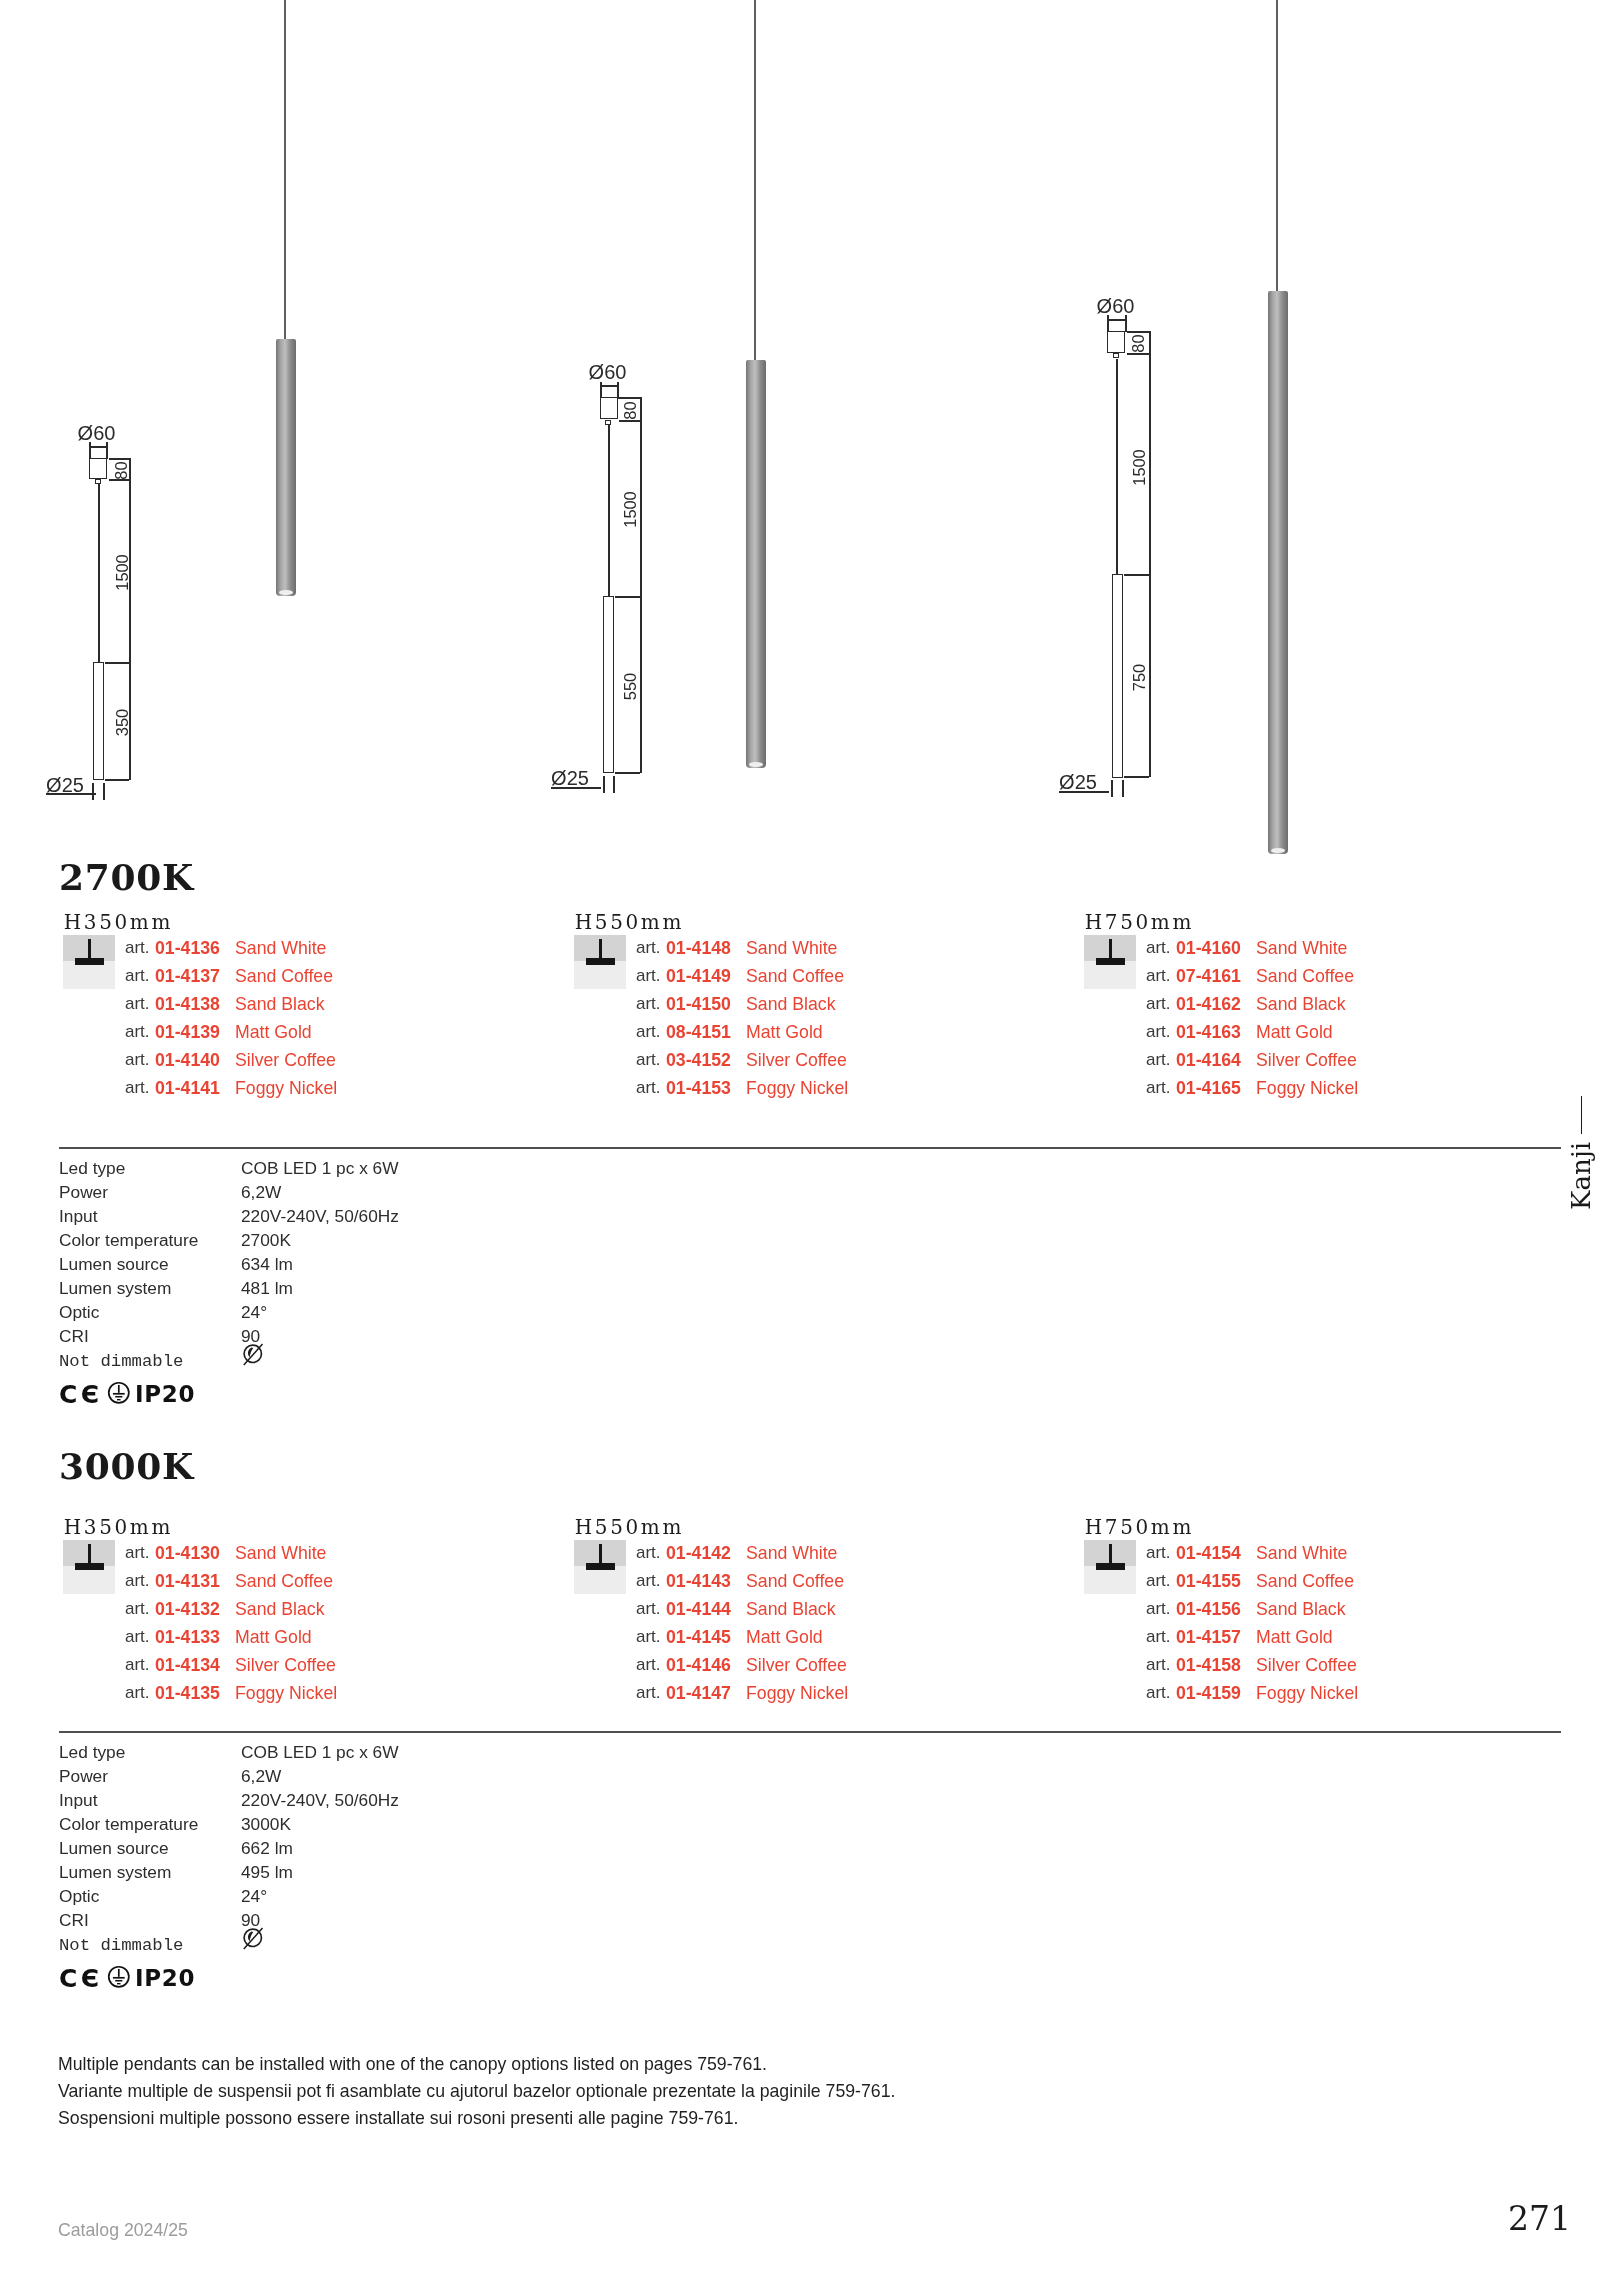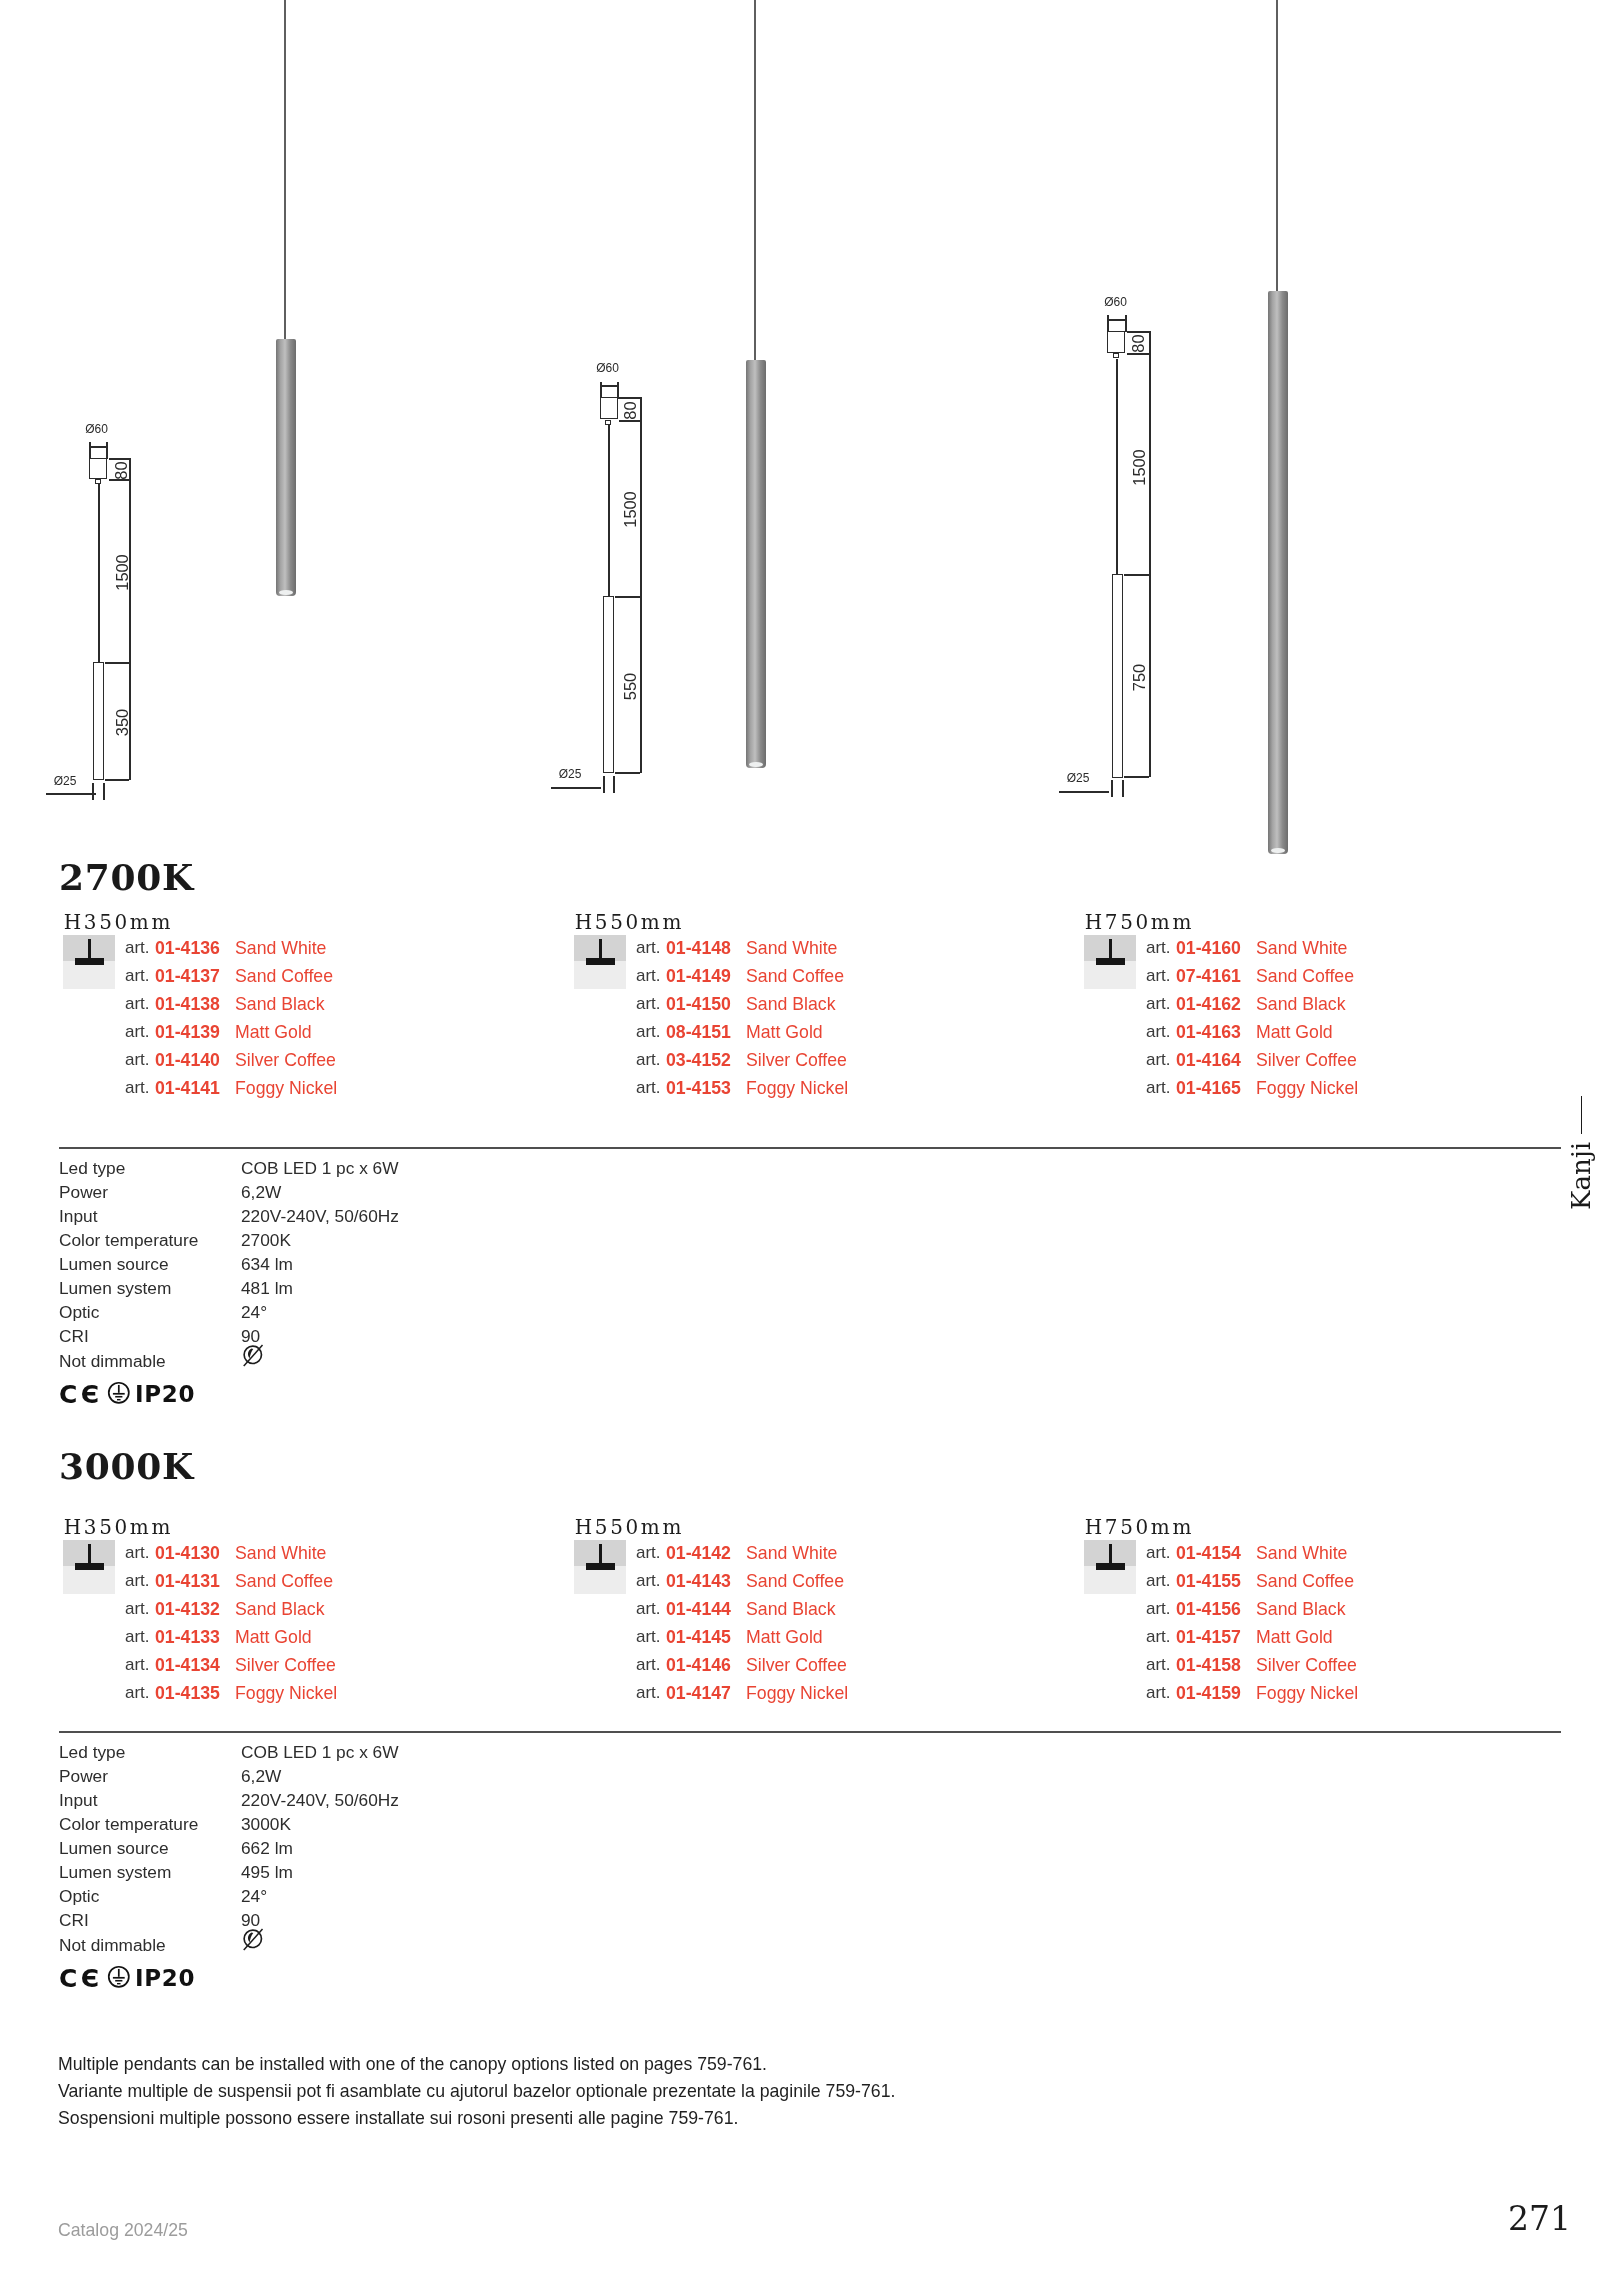--- a/index.html
+++ b/index.html
@@ -3,21 +3,21 @@
 <meta charset="utf-8">
 <style>
   html,body{margin:0;padding:0;background:#888;}
   .page{position:relative;width:1623px;height:2295px;background:#ffffff;
         font-family:"Liberation Sans",sans-serif;color:#222;overflow:hidden;}
 
   
   .vl{position:absolute;width:1.6px;background:#2b2b2b;}
   .hl{position:absolute;height:1.6px;background:#2b2b2b;}
   .box{position:absolute;border:1.7px solid #2b2b2b;background:#fff;box-sizing:border-box;}
-  .dl{position:absolute;font-size:12px;color:#2b2b2b;text-align:center;white-space:nowrap;}
+  .dl{position:absolute;font-size:20px;color:#2b2b2b;text-align:center;white-space:nowrap;}
   .rot{position:absolute;font-size:16.4px;color:#2b2b2b;text-align:center;transform:rotate(-90deg);white-space:nowrap;}
 
   
   .pcable{position:absolute;width:2px;background:#5f5f5f;}
   .ptube{position:absolute;border-radius:2px 2px 3.9px 3.9px;
          background:linear-gradient(90deg,#747474,#a3a3a3 22%,#bfbfbf 45%,#8b8b8b 72%,#6c6c6c);}
   .ptube .lens{position:absolute;left:2.6px;right:2.6px;bottom:1.3px;height:4.6px;background:#eef0f0;border-radius:50%/60%;}
 
   
   .sec-title{position:absolute;font-family:"DejaVu Serif",serif;font-weight:700;
@@ -32,21 +32,21 @@
   .rows{position:absolute;left:73px;top:27.5px;}
   .row{display:flex;align-items:center;height:28px;line-height:28px;white-space:nowrap;}
   .row .a{width:30px;font-size:17px;color:#3a3a3a;}
   .row .c{width:80px;font-size:17.7px;font-weight:700;color:#e94433;}
   .row .f{font-size:17.7px;color:#e94433;}
 
   
   .spec{position:absolute;left:59px;width:1502px;border-top:2px solid #4f4f4f;padding-top:6.5px;box-sizing:border-box;}
   .srow{display:flex;height:24px;line-height:24px;font-size:17.3px;color:#2d2d2d;white-space:nowrap;}
   .srow .sl{width:182px;}
-  .srow.nd{height:27.5px;line-height:27.5px;align-items:center;}
+  .srow.nd{height:27.5px;line-height:27.5px;align-items:center;font-family:Liberation Mono, monospace;}
   .ndicon{margin-top:-3.9px;}
   .certs{display:flex;align-items:center;height:30px;margin-top:4px;}
   .ce{font-family:"DejaVu Sans",sans-serif;font-size:25px;font-weight:600;letter-spacing:3.3px;color:#111;}
   .gicon{margin:0 3.9px 0 5.2px;}
   .ip{font-family:"DejaVu Sans",sans-serif;font-size:23px;font-weight:800;color:#111;letter-spacing:0.7px;}
 
   
   .notes{position:absolute;left:58px;top:2051px;font-size:17.7px;line-height:27px;color:#1f1f1f;white-space:nowrap;}
   .notes .b{font-weight:400;}
   .foot-cat{position:absolute;left:58px;top:2220px;font-size:17.7px;color:#9c9c9c;}

